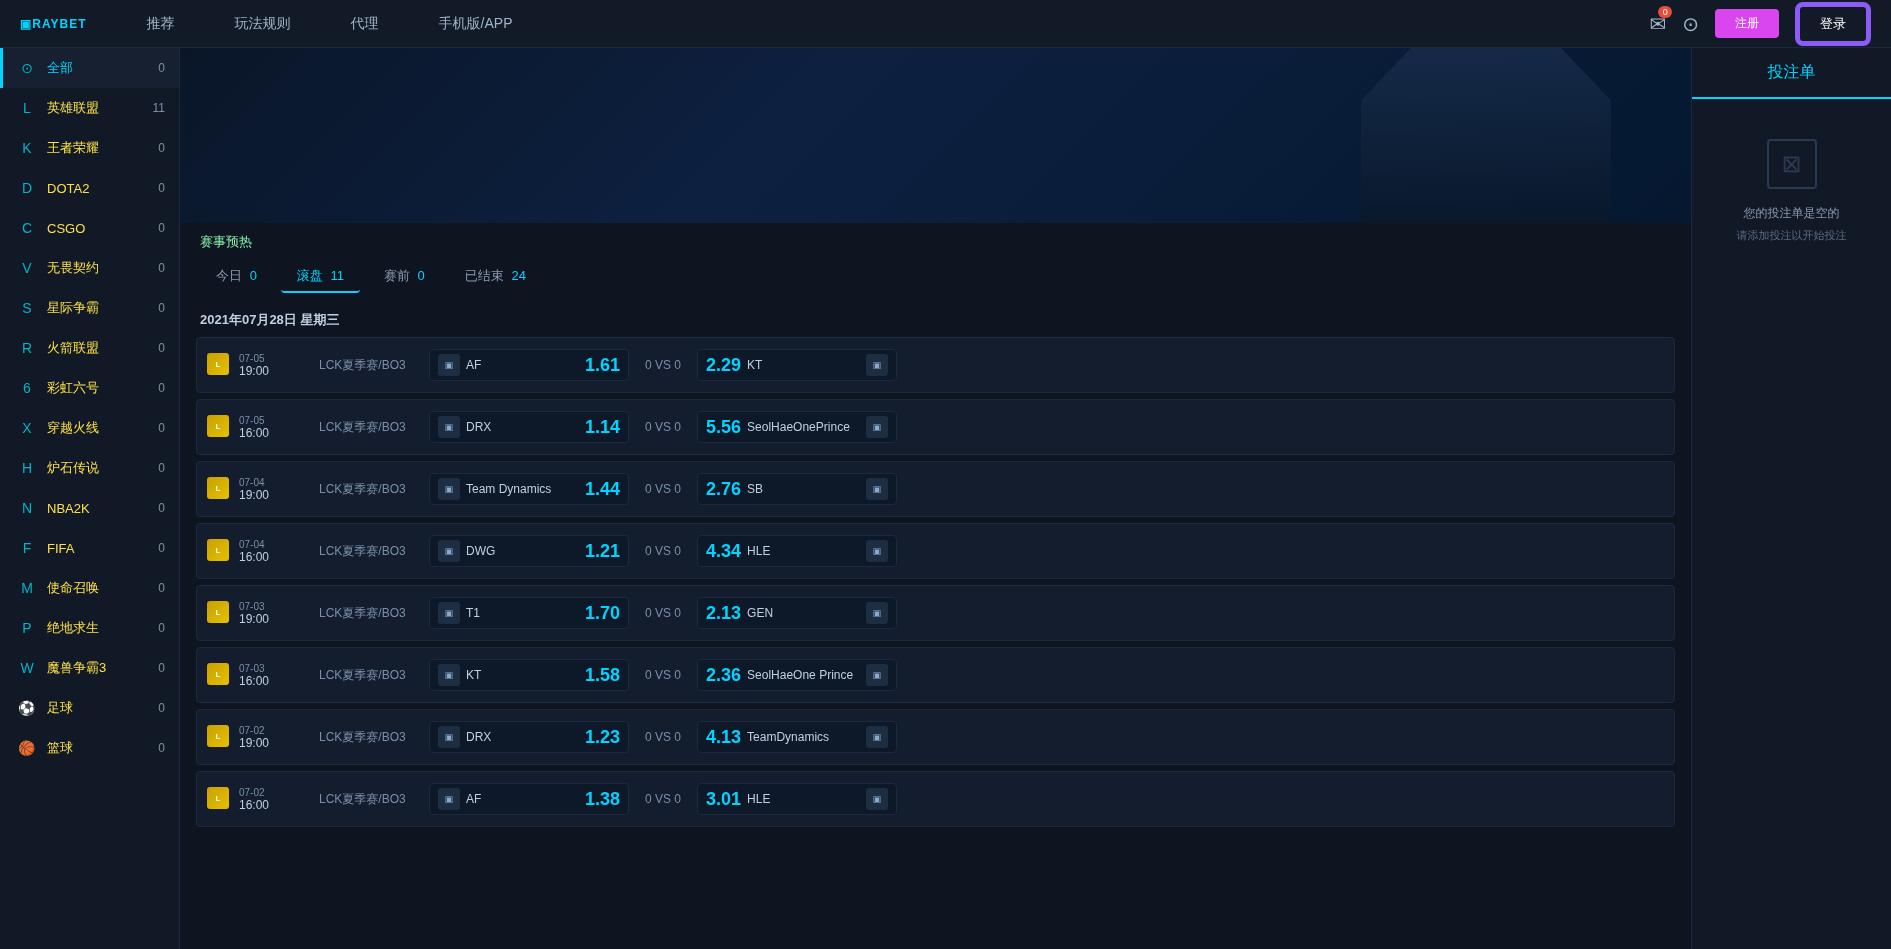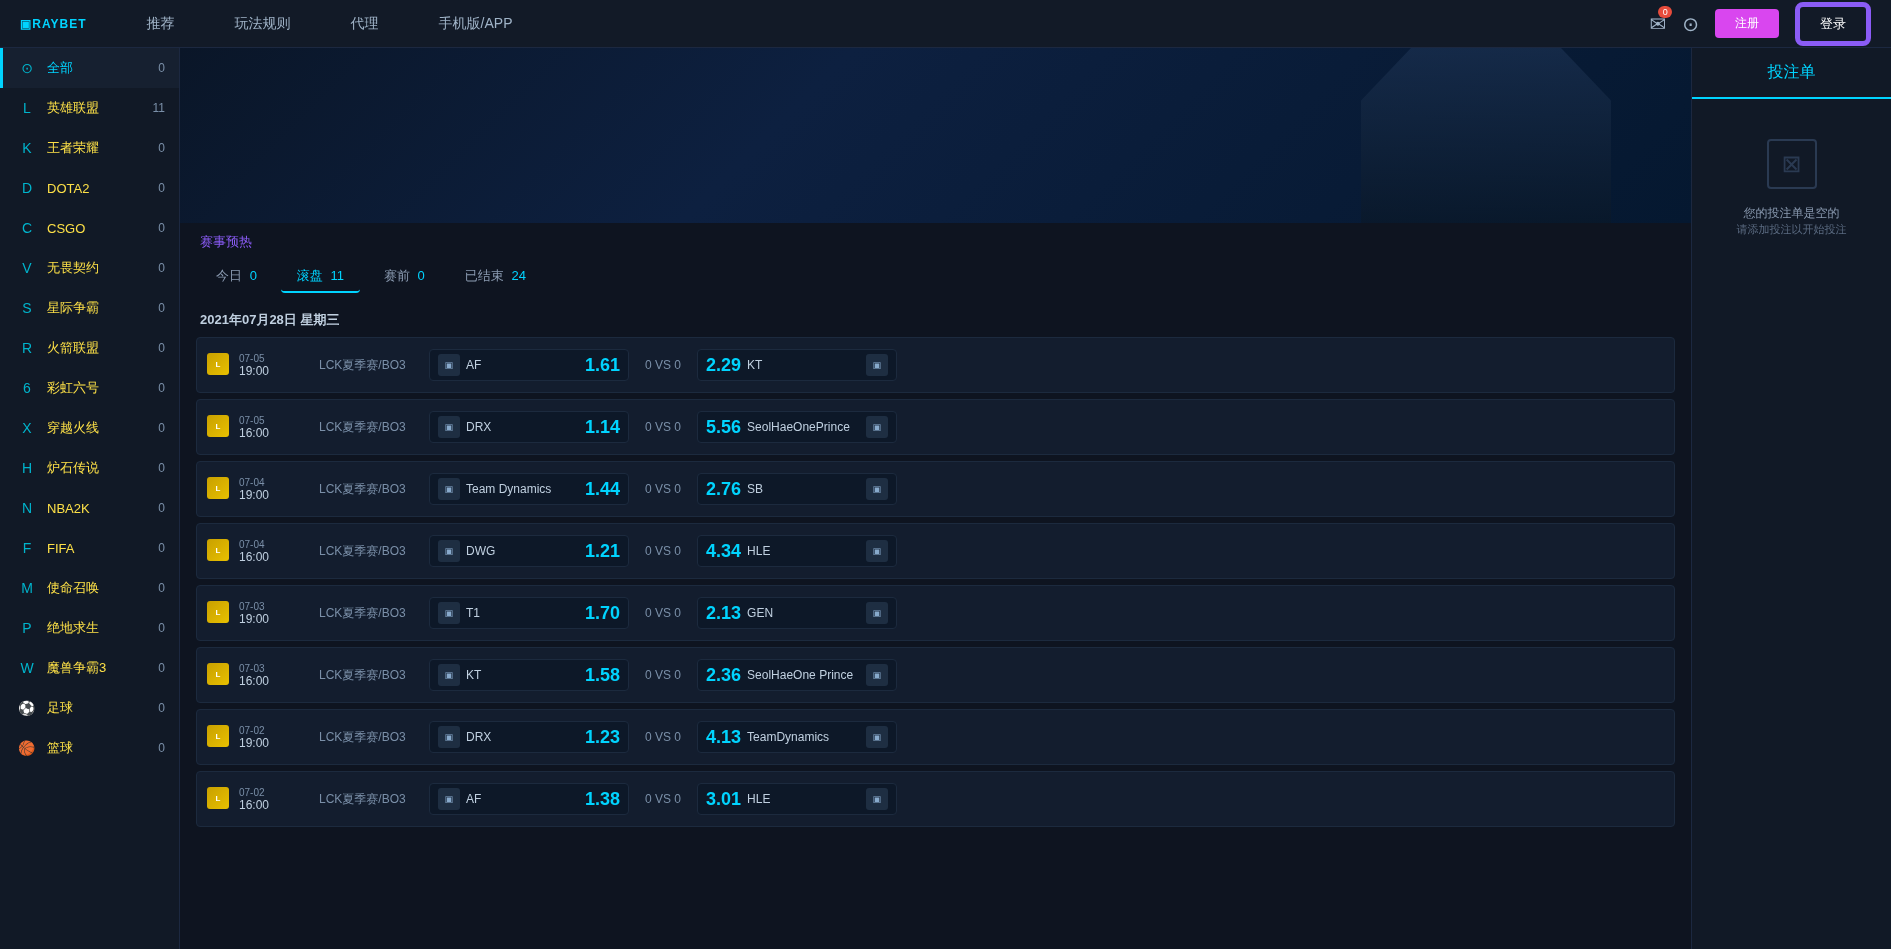--- a/index.html
+++ b/index.html
@@ -164,21 +164,21 @@
       width: 250px;
       height: 175px;
       background: linear-gradient(to bottom, #1a3050, #0a1828);
       clip-path: polygon(20% 0%, 80% 0%, 100% 30%, 100% 100%, 0% 100%, 0% 30%);
       opacity: 0.7;
     }
 
     
     .section-header {
       padding: 10px 20px;
-      color: #8b5cf6;
+      color: #86efac;
       font-size: 13px;
       display: flex;
       align-items: center;
       gap: 6px;
       font-family: Liberation Mono, monospace;
     }
 
     
     .tabs-bar {
       display: flex;
@@ -326,20 +326,21 @@
       margin: 0 auto 16px;
       display: flex;
       align-items: center;
       justify-content: center;
       color: #2a3a52;
       font-size: 24px;
     }
     .bet-slip-placeholder .empty-text {
       color: #8a9ab0;
       font-size: 12px;
+      margin-bottom: 6px;
     }
     .bet-slip-placeholder .empty-sub {
       color: #5a6a80;
       font-size: 11px;
     }
 
     ::-webkit-scrollbar { width: 4px; }
     ::-webkit-scrollbar-track { background: #0e1420; }
     ::-webkit-scrollbar-thumb { background: #2a3a52; border-radius: 2px; }
   </style>

